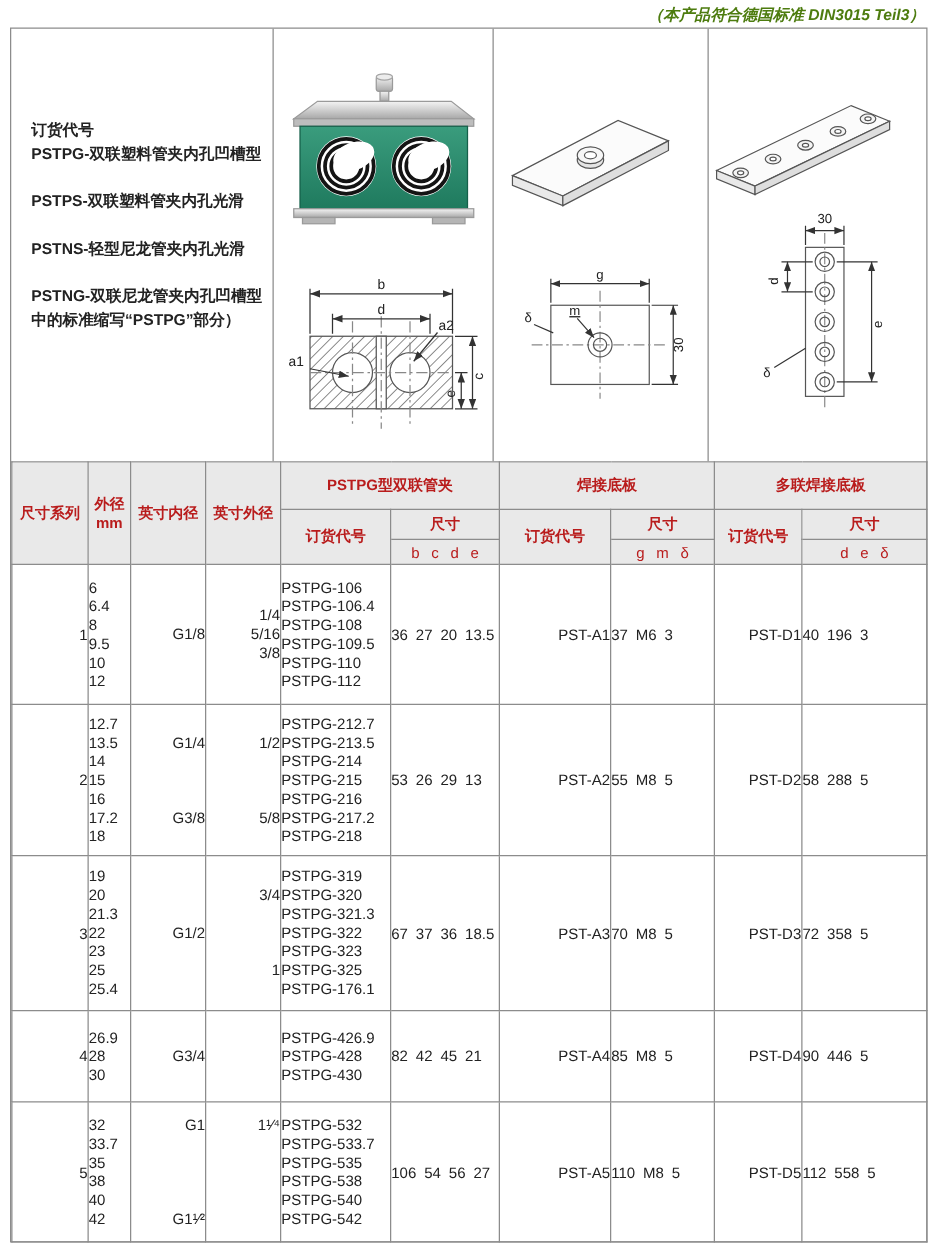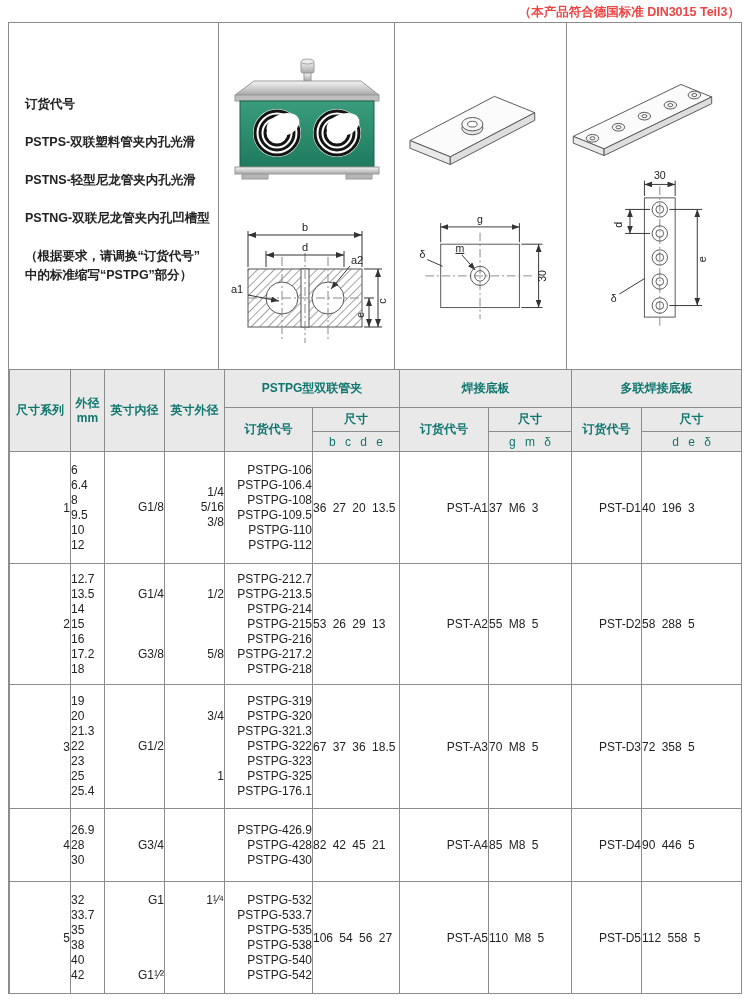--- a/index.html
+++ b/index.html
@@ -3,47 +3,47 @@
 <meta charset="utf-8">
 <style>
   html,body{margin:0;padding:0;background:#fff;}
   body{
     width:750px;height:999px;position:relative;
     font-family:"Liberation Sans","DejaVu Sans",sans-serif;
     color:#222;-webkit-font-smoothing:antialiased;
   }
   .std-note{
     position:absolute;top:4px;right:10px;
-    font-size:12.5px;font-weight:bold;color:#ef4444;
+    font-size:12.5px;font-weight:bold;color:#4d7c0f;font-style:italic;
   }
   .container{
     position:absolute;left:8px;top:22px;width:734px;height:972px;
     border:1px solid #8c8c8c;box-sizing:border-box;background:#fff;
   }
   .top-section{display:flex;height:346px;}
   .tcol{box-sizing:border-box;border-right:1px solid #8c8c8c;overflow:hidden;}
   .tcol:last-child{border-right:none;}
   .tcol1{width:210px;}
   .tcol2{width:176px;display:flex;flex-direction:column;align-items:center;}
   .tcol3{width:172px;display:flex;flex-direction:column;align-items:center;}
   .tcol4{width:174px;display:flex;flex-direction:column;align-items:center;}
   .intro{padding:72px 8px 0 16px;font-size:12.5px;font-weight:bold;line-height:19px;white-space:nowrap;}
   .intro .mt{margin-top:19px;}
   
   table.main{border-collapse:collapse;table-layout:fixed;width:732px;}
   table.main td{
     border:1px solid #8c8c8c;font-size:12px;vertical-align:middle;
     padding:0;overflow:hidden;
   }
-  td.h{background:#e9e9e9;text-align:center;font-weight:bold;color:#0f766e;}
+  td.h{background:#e9e9e9;text-align:center;font-weight:bold;color:#b91c1c;}
   td.h.lat{font-weight:normal;word-spacing:6px;}
   tr.hr1{height:38px;} tr.hr2{height:24px;} tr.hr3{height:20px;}
   td.c-center{text-align:right;}
   td.c-left{text-align:left;padding-left:6px;}
-  td.c-codes{text-align:right;padding-left:9px;}
+  td.c-codes{text-align:left;padding-left:9px;}
   td.dims{text-align:left;word-spacing:3px;}
   .lines div{line-height:15px;min-height:15px;}
   
   svg text{font-family:"Liberation Sans","DejaVu Sans",sans-serif;}
   .dimtxt{font-size:11px;fill:#222;}
 </style>
 </head>
 <body>
 
 <svg width="0" height="0" style="position:absolute">
@@ -63,24 +63,24 @@
 
 <div class="std-note">（本产品符合德国标准  DIN3015  Teil3）</div>
 
 <div class="container">
 
   <div class="top-section">
 
     <div class="tcol tcol1">
       <div class="intro">
         <div>订货代号</div>
+        <div>PSTPG-双联塑料管夹内孔凹槽型</div>
         <div class="mt">PSTPS-双联塑料管夹内孔光滑</div>
         <div class="mt">PSTNS-轻型尼龙管夹内孔光滑</div>
         <div class="mt">PSTNG-双联尼龙管夹内孔凹槽型</div>
-        <div class="mt">（根据要求，请调换“订货代号”</div>
         <div>中的标准缩写“PSTPG”部分）</div>
       </div>
     </div>
 
     <div class="tcol tcol2">
       <svg width="150" height="126" viewBox="0 0 150 126" style="margin-top:34px">
         <defs>
           <linearGradient id="met" x1="0" y1="0" x2="0" y2="1">
             <stop offset="0" stop-color="#f4f4f4"></stop>
               <stop offset="0.5" stop-color="#cfcfcf"></stop>

